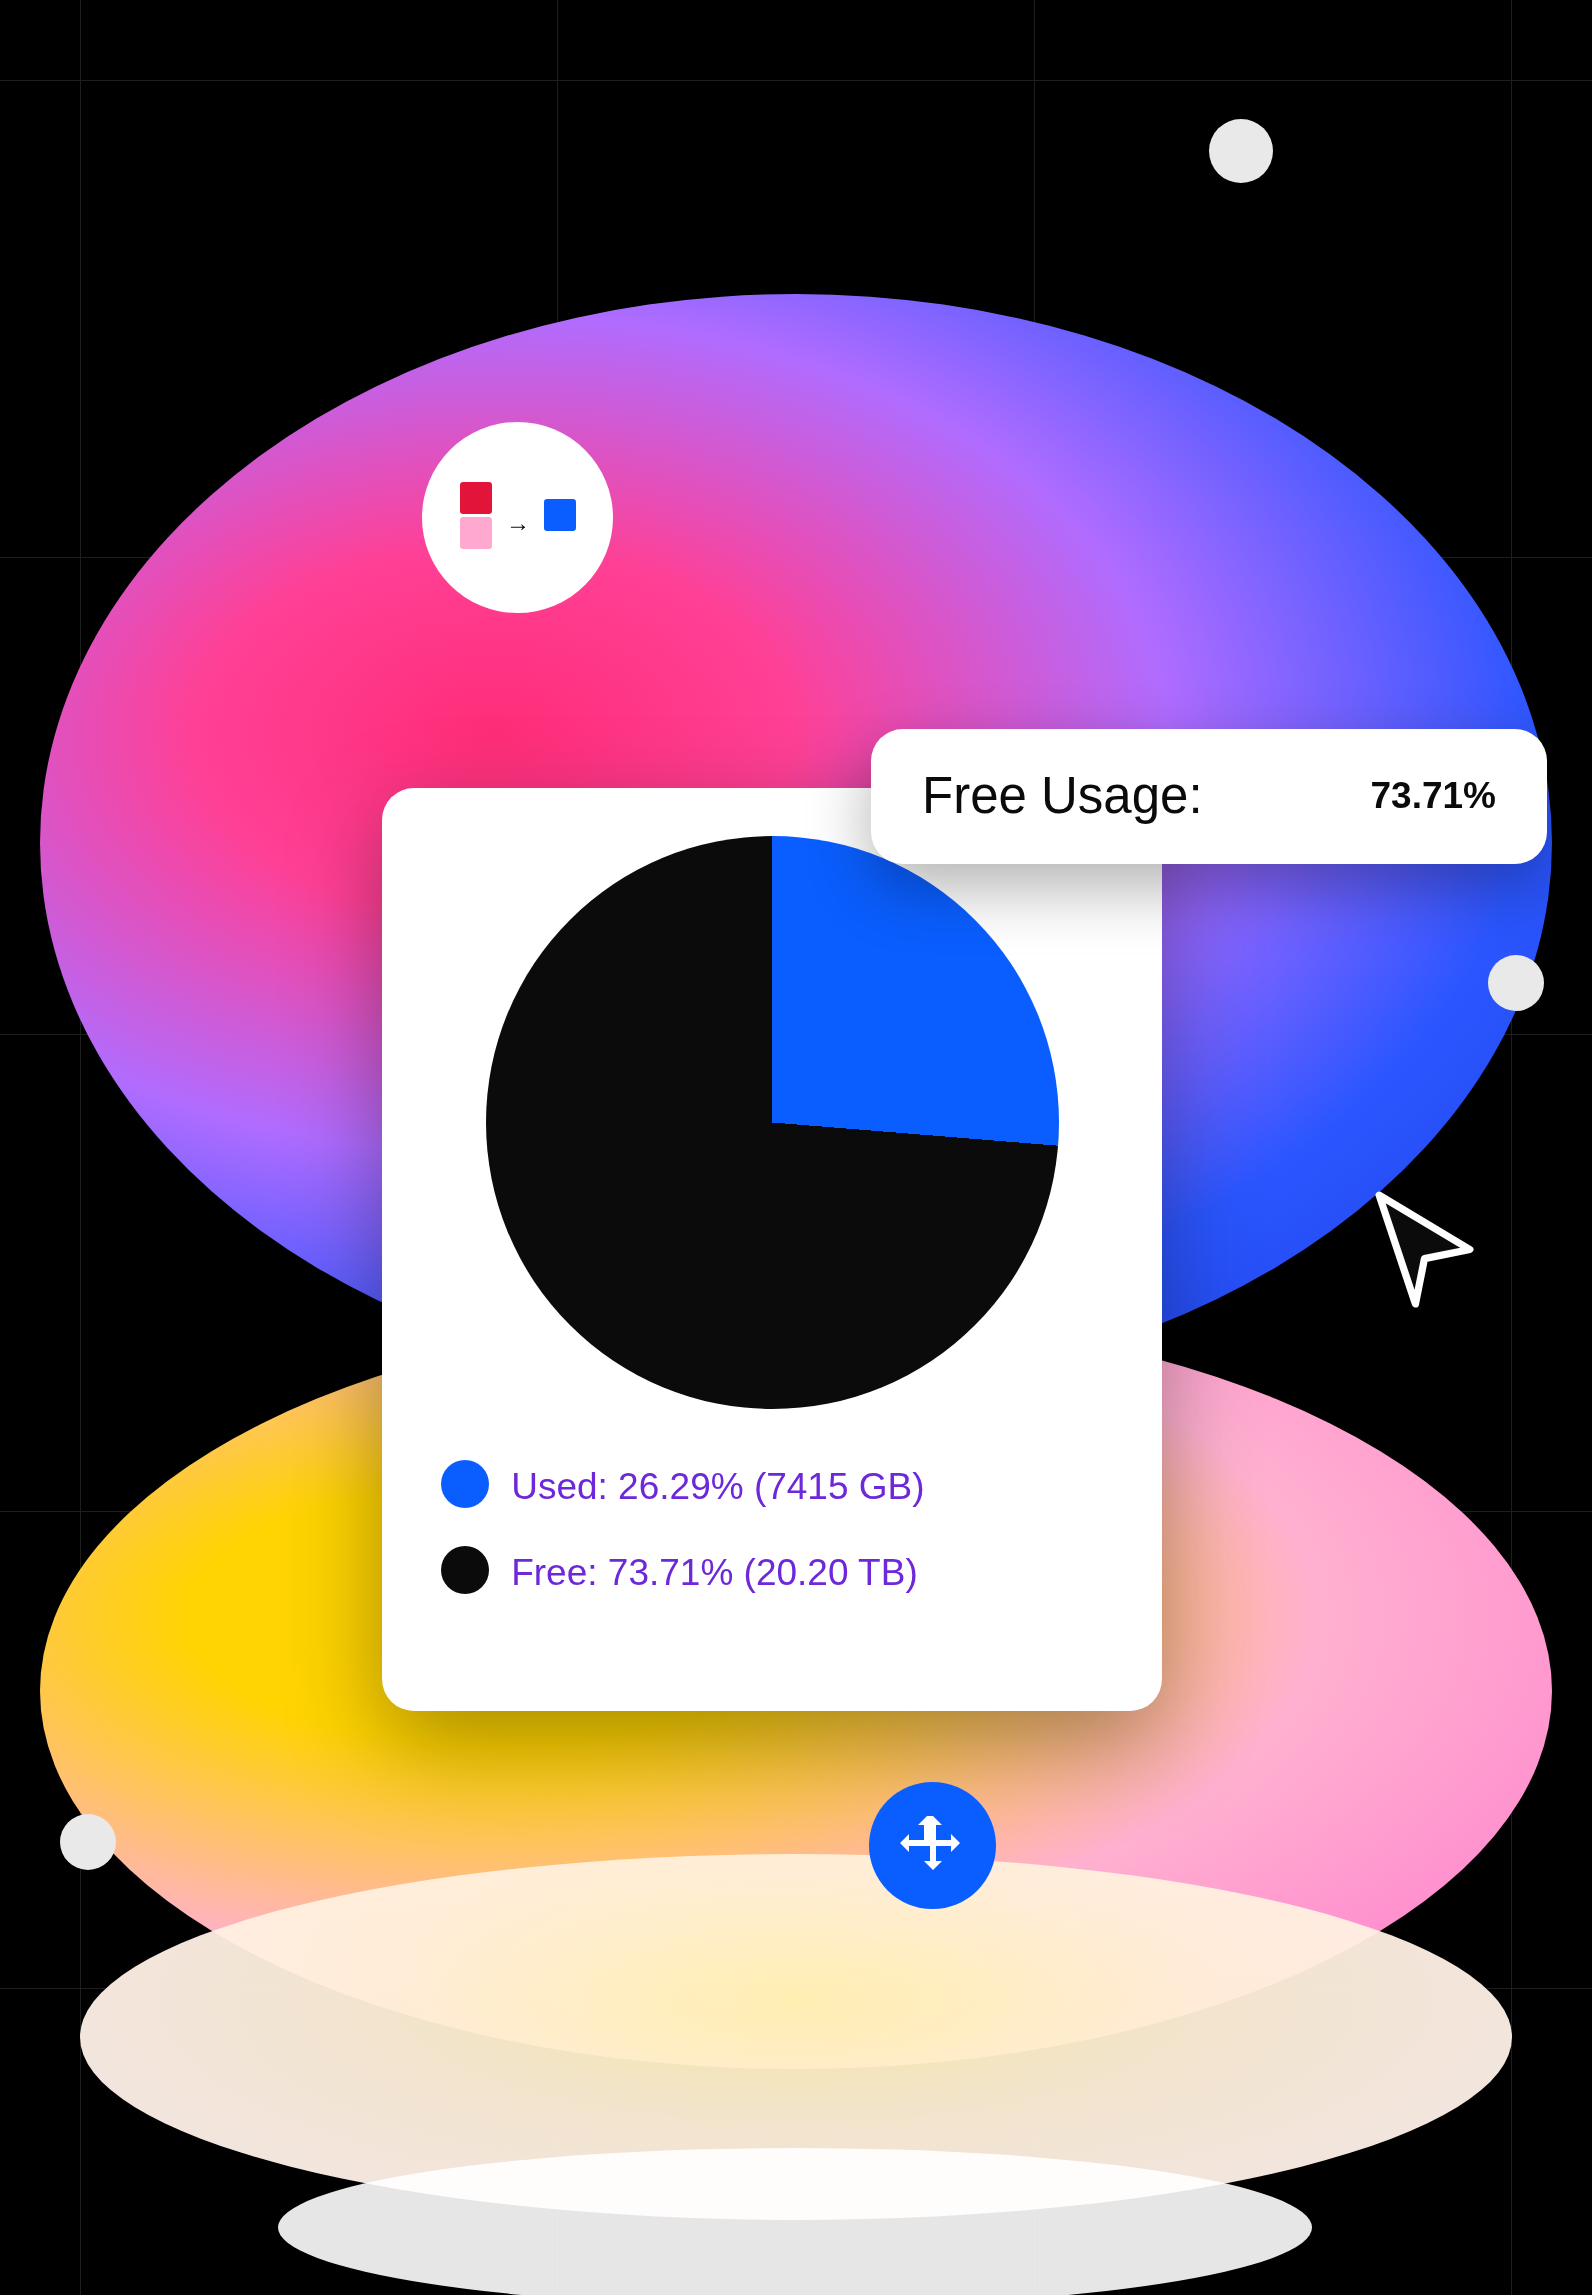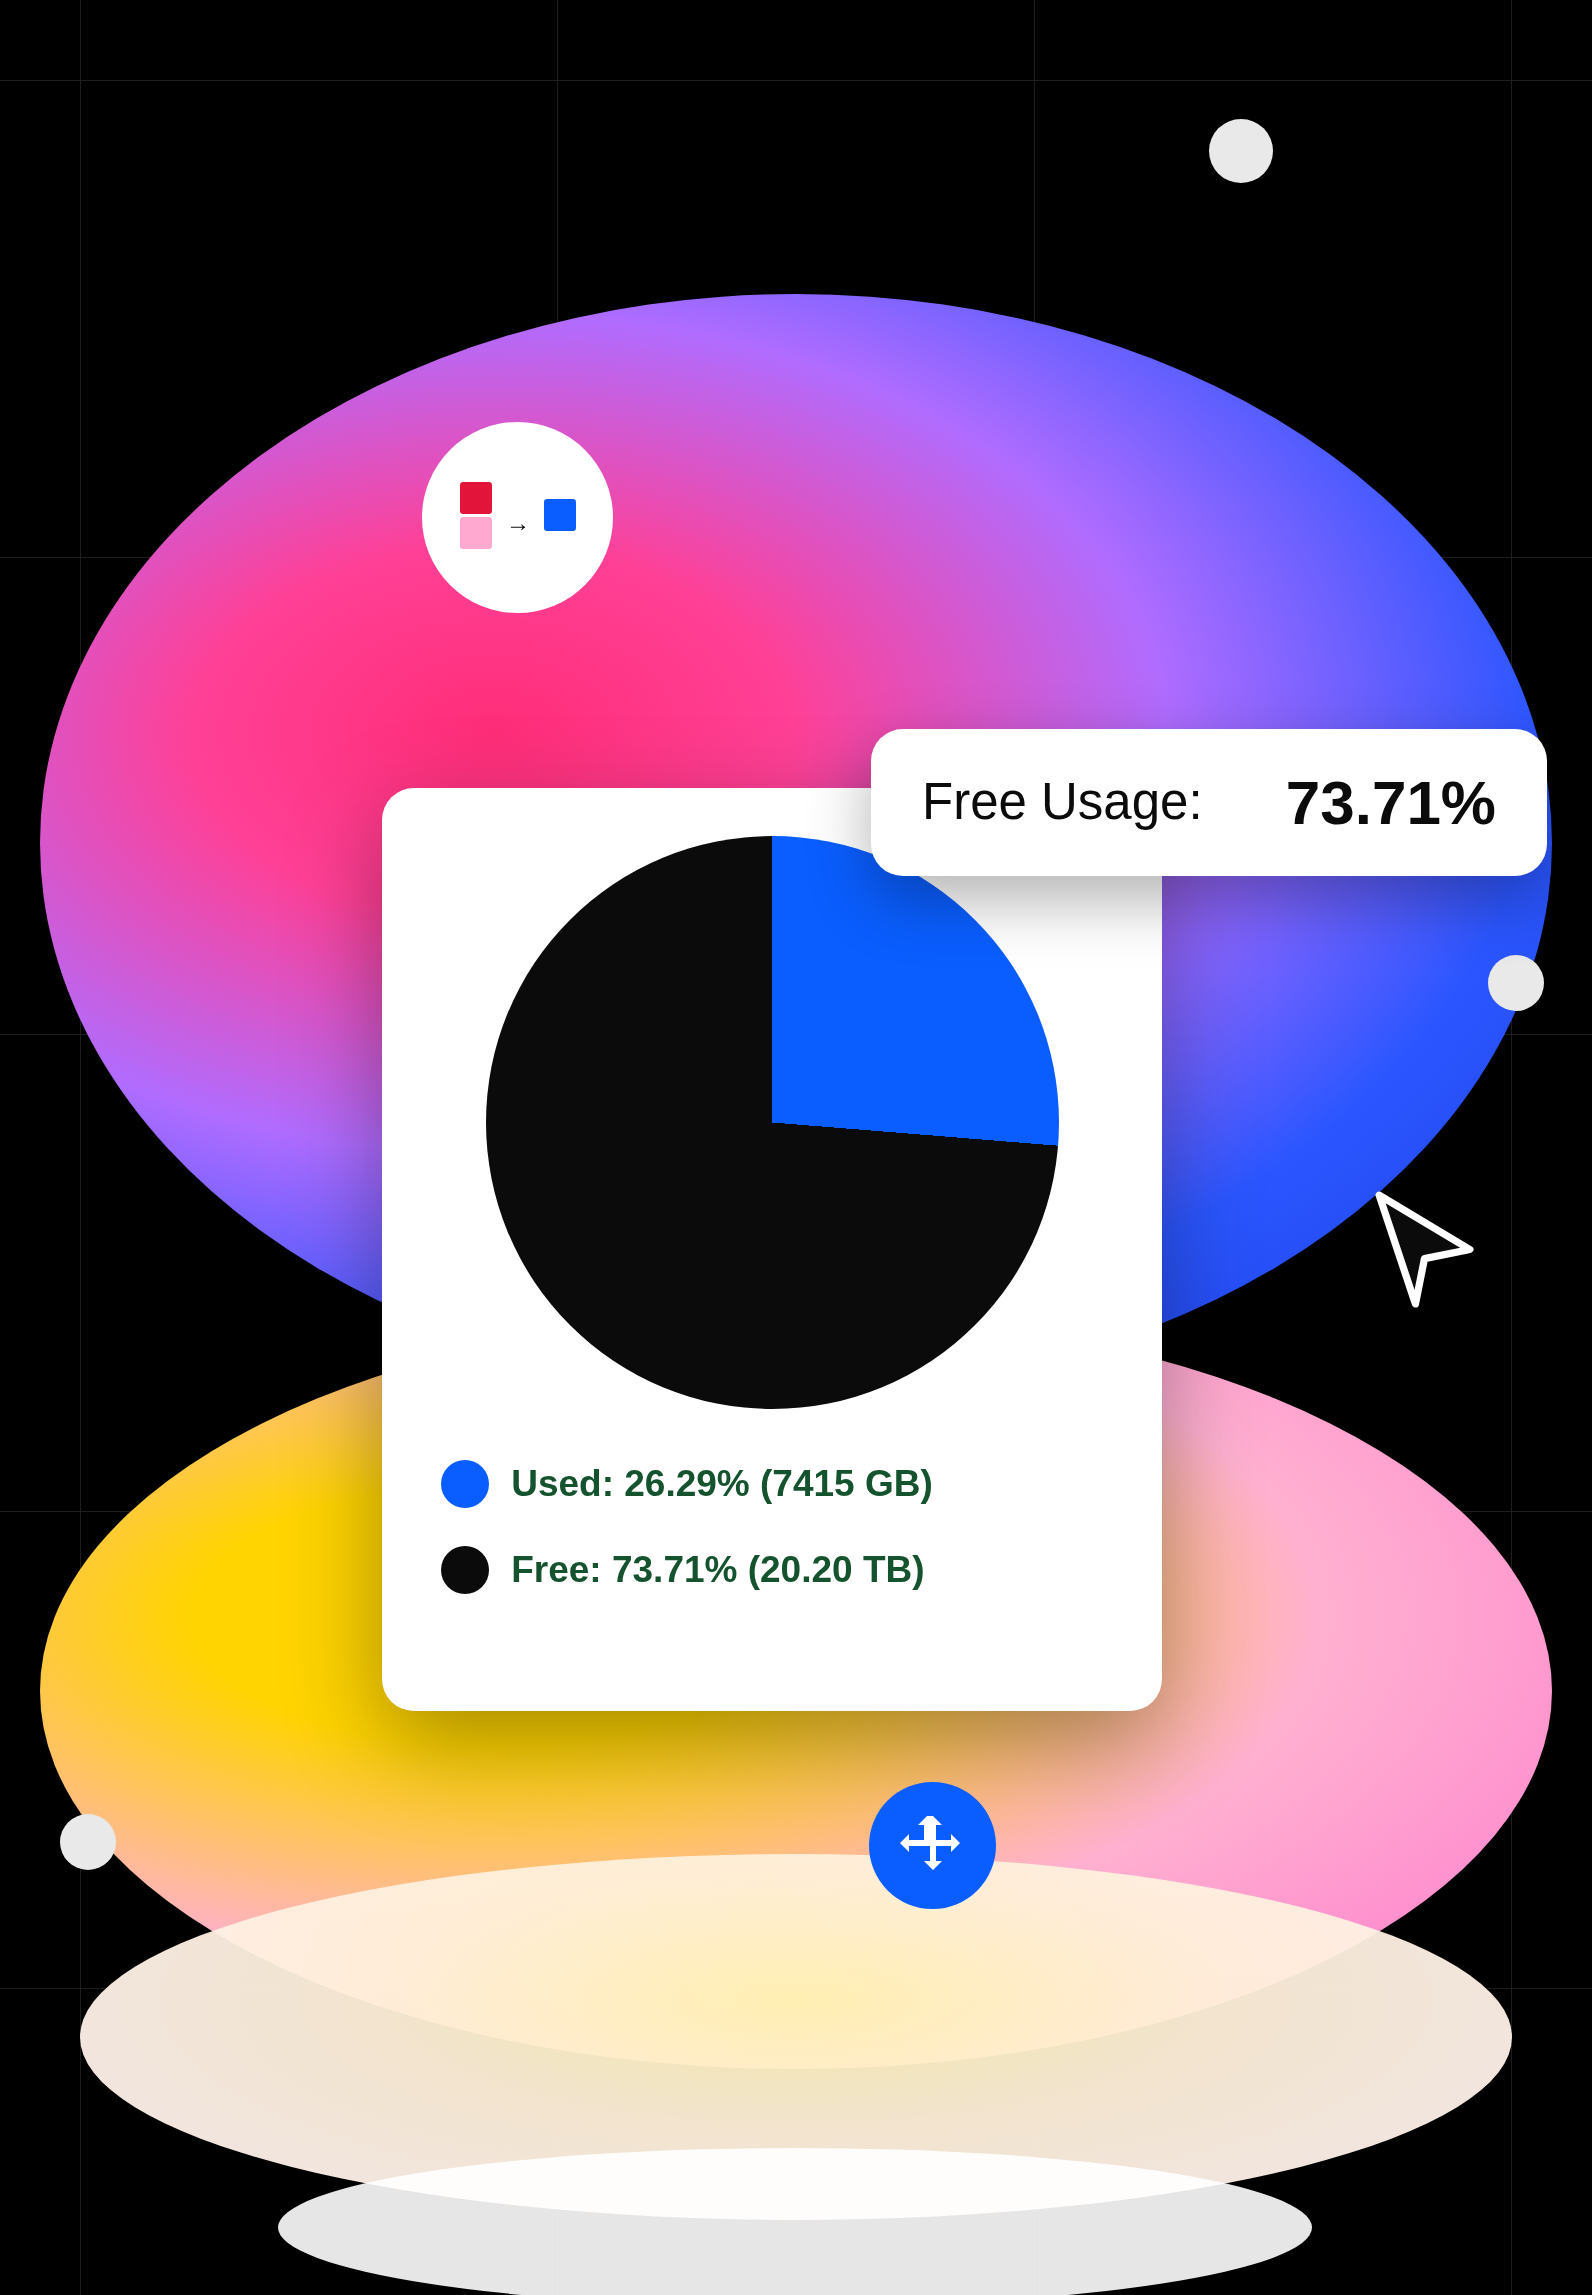--- a/index.html
+++ b/index.html
@@ -109,44 +109,44 @@
     position:relative;
     width:573px; height:573px;
     margin: 0 auto 32px auto;
     border-radius:50%;
     
     background: conic-gradient(#0a5eff 0deg var(--used-deg,0deg), #0b0b0b var(--used-deg,0deg) 360deg);
   }
 
   .legend { margin-top: 8px; }
   .legend-row {
-    display:flex; align-items:center; gap:22px;
+    display:flex; align-items:flex-end; gap:22px;
     padding: 19px 3.2px;
-    font-size:37px; font-weight:700; color:#14532d;
+    font-size:37px; font-weight:400; color:#6d28d9;
   }
   .swatch { width:48px; height:48px; border-radius:50%; flex:0 0 auto; }
   .sw-used { background:#0a5eff; }
   .sw-free { background:#0b0b0b; }
 
   
   .tooltip {
     position:absolute;
     left:871px; top:729px;
     width:676px;
     background:#fff;
     border-radius:32px;
     box-shadow: 0 24px 64px rgba(0,0,0,0.3);
     padding: 38px 51px;
     display:flex; align-items:center; gap:32px;
   }
   .tooltip .label {
     font-size:51px; color:#0b0b0b; line-height:1.15; flex:1;
   }
   .tooltip .value {
-    font-size:62px; font-weight:800; color:#0b0b0b; white-space:nowrap;
+    font-size:37px; font-weight:800; color:#0b0b0b; white-space:nowrap;
   }
 </style>
 </head>
 <body>
 
 <div class="grid"></div>
 
 <div class="ellipse e1"></div>
 <div class="ellipse e2"></div>
 <div class="ellipse e3"></div>

